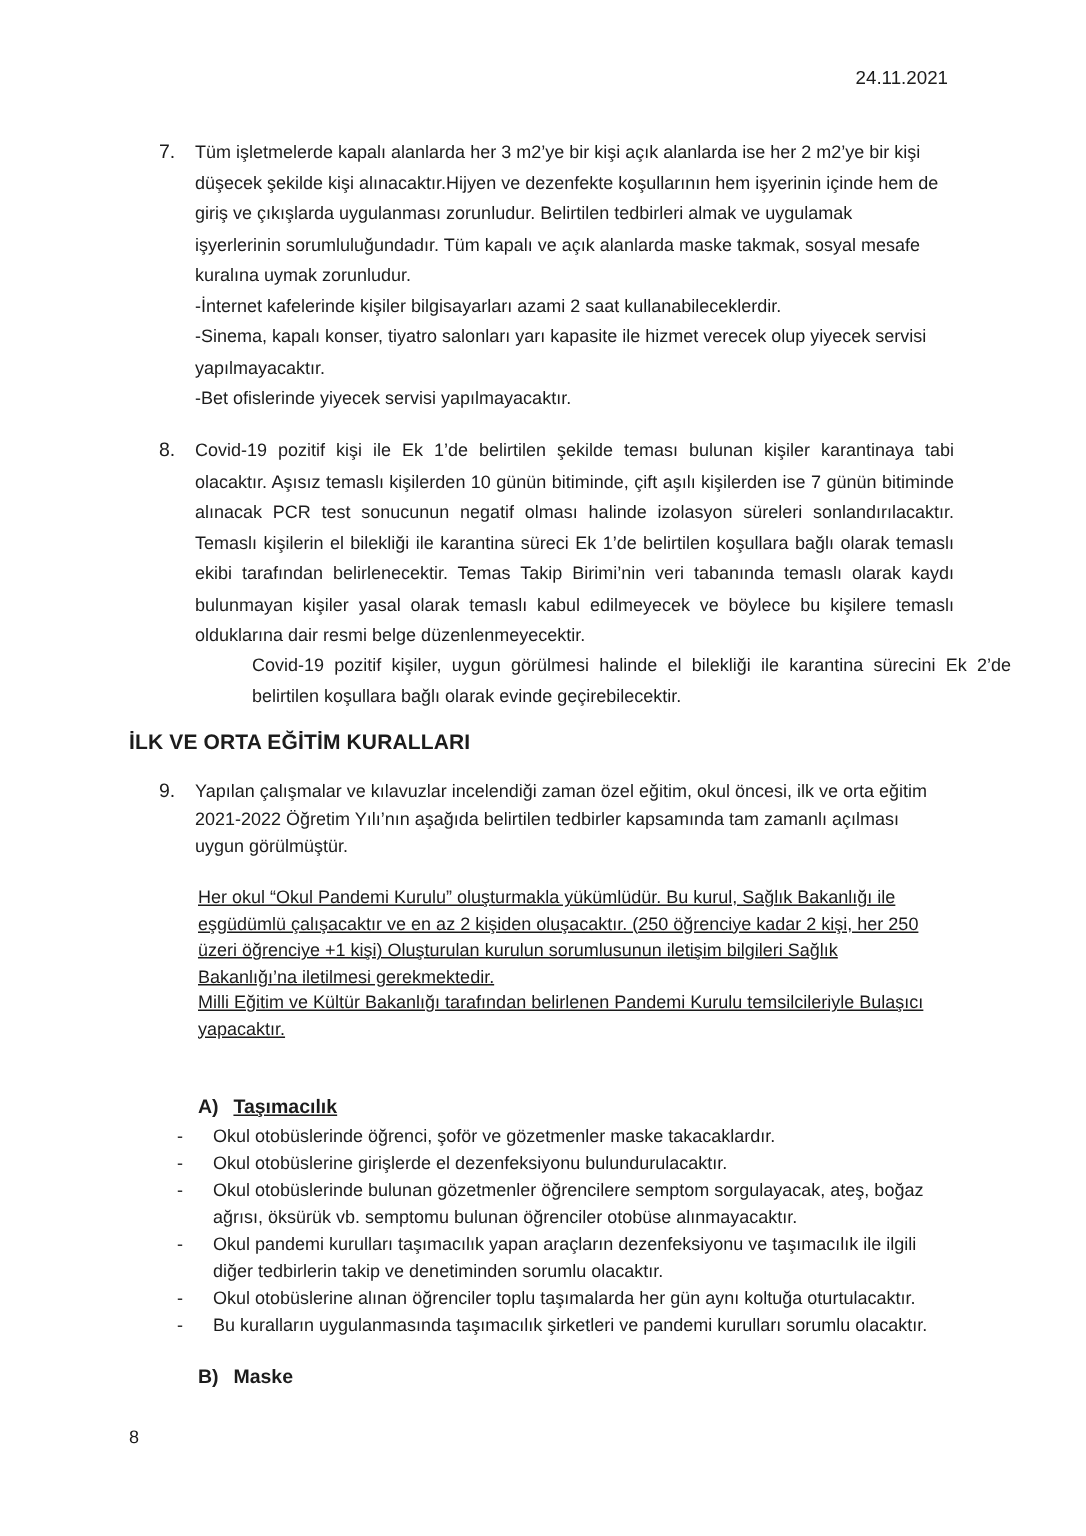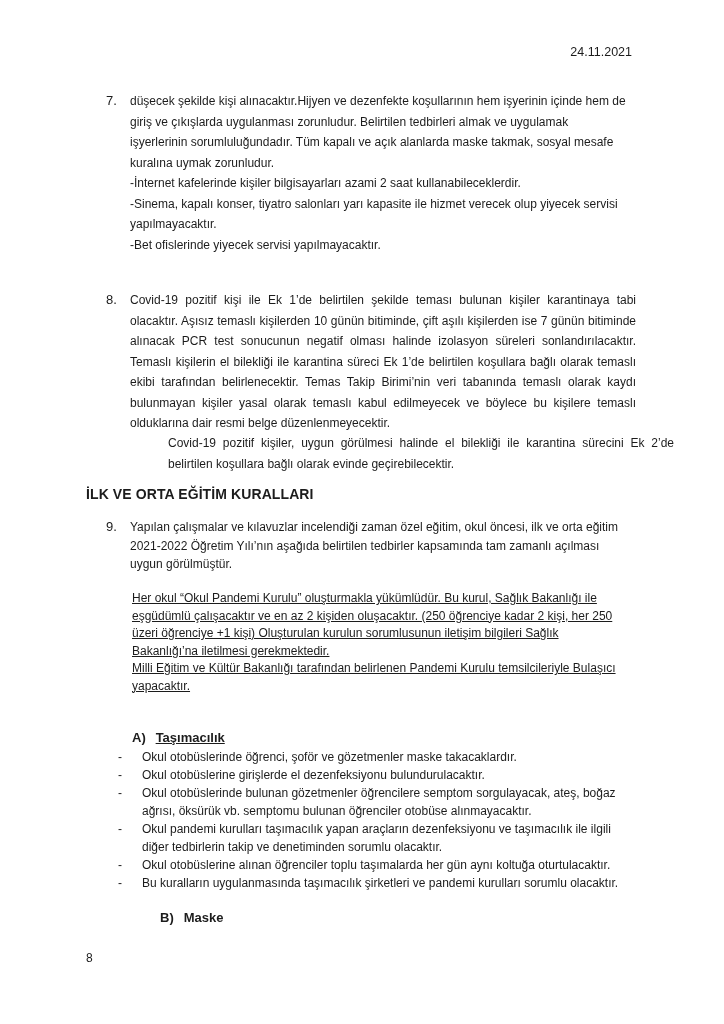--- a/index.html
+++ b/index.html
@@ -29,20 +29,21 @@
 </head>
 <body>
 
 <div class="page">
 
   <div class="date">24.11.2021</div>
 
   <div class="num-item txt" style="top:91px;">
     <span class="num">7.</span>
     <div class="body">
+      <span class="line">Tüm işletmelerde kapalı alanlarda her 3 m2’ye bir kişi açık alanlarda ise her 2 m2’ye bir kişi</span>
       <span class="line">düşecek şekilde kişi alınacaktır.Hijyen ve dezenfekte koşullarının hem işyerinin içinde hem de</span>
       <span class="line">giriş ve çıkışlarda uygulanması zorunludur. Belirtilen tedbirleri almak ve uygulamak</span>
       <span class="line">işyerlerinin sorumluluğundadır. Tüm kapalı ve açık alanlarda maske takmak, sosyal mesafe</span>
       <span class="line">kuralına uymak zorunludur.</span>
       <span class="line">-İnternet kafelerinde kişiler bilgisayarları azami 2 saat kullanabileceklerdir.</span>
       <span class="line">-Sinema, kapalı konser, tiyatro salonları yarı kapasite ile hizmet verecek olup yiyecek servisi</span>
       <span class="line">yapılmayacaktır.</span>
       <span class="line">-Bet ofislerinde yiyecek servisi yapılmayacaktır.</span>
     </div>
   </div>
@@ -101,19 +102,19 @@
     <li>
       <span class="dash">-</span>
       <span class="line">Okul otobüslerine alınan öğrenciler toplu taşımalarda her gün aynı koltuğa oturtulacaktır.</span>
     </li>
     <li>
       <span class="dash">-</span>
       <span class="line">Bu kuralların uygulanmasında taşımacılık şirketleri ve pandemi kurulları sorumlu olacaktır.</span>
     </li>
   </ul>
 
-  <div class="sub-head" style="top:910px;margin-left:28px;">
+  <div class="sub-head" style="top:910px;">
     <span class="letter">B)</span>
     <span>Maske</span>
   </div>
 
   <div class="page-num">8</div>
 </div>
 
 </body></html>

